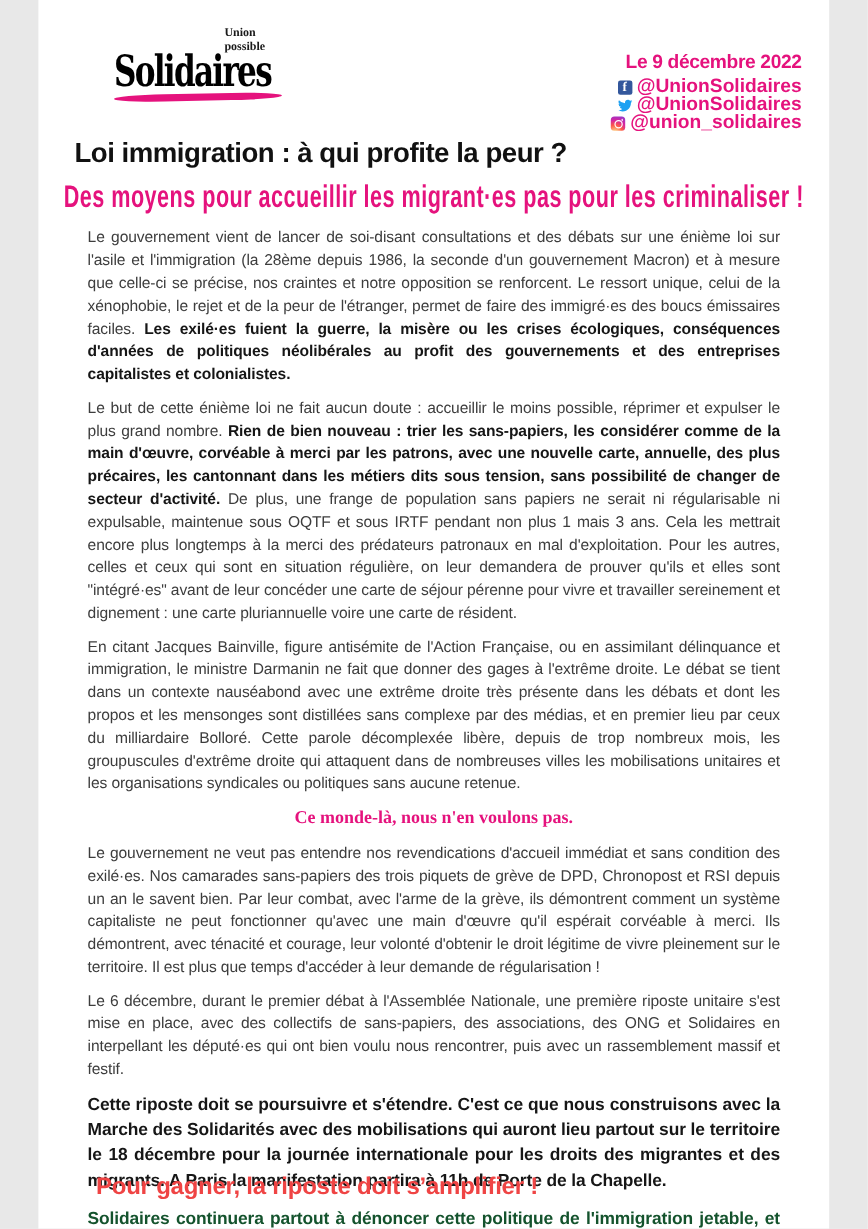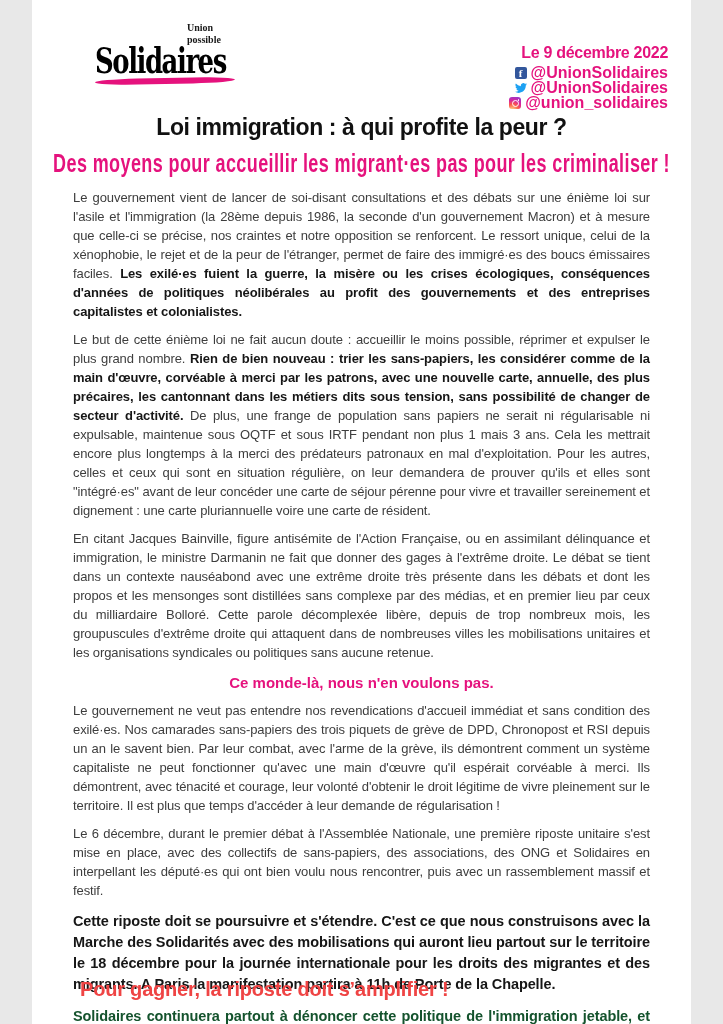--- a/index.html
+++ b/index.html
@@ -59,21 +59,21 @@
   .icon-ig::before{
     content:"";position:absolute;left:3px;top:3px;width:5px;height:5px;
     border:1px solid #fff;border-radius:50%;
   }
   .icon-ig::after{
     content:"";position:absolute;right:2px;top:2px;width:1.5px;height:1.5px;
     background:#fff;border-radius:50%;
   }
   
   .title{
-    text-align:center;color:#111;
+    color:#111;
     font-size:23px;font-weight:bold;letter-spacing:-0.4px;
     margin:6px 30px 8px 30px;
   }
   .subtitle{
     text-align:center;color:#e5127d;
     font-size:18px;font-weight:bold;letter-spacing:0.4px;
     transform:scaleY(1.45);transform-origin:center top;
     margin:2px 10px 18px 10px;
     white-space:nowrap;
   }
@@ -82,20 +82,21 @@
   .para{
     text-align:justify;
     font-size:13px;line-height:19px;color:#3d3d3d;
     margin:0 0 9px 0;
     letter-spacing:-0.1px;
   }
   .para .b{font-weight:bold;color:#161616;}
   .pink-heading{
     text-align:center;color:#e5127d;font-weight:bold;font-size:15px;
     margin:12px 0 10px 0;
+    font-family:Liberation Serif, serif;
   }
   .para-bold{
     text-align:justify;font-weight:bold;color:#161616;
     font-size:14.5px;line-height:21px;margin:11px 0 9px 0;
     letter-spacing:-0.1px;
   }
   .para-pink{
     text-align:justify;font-weight:bold;color:#14532d;
     font-size:14.5px;line-height:21px;margin:11px 0 0 0;
     letter-spacing:-0.1px;

